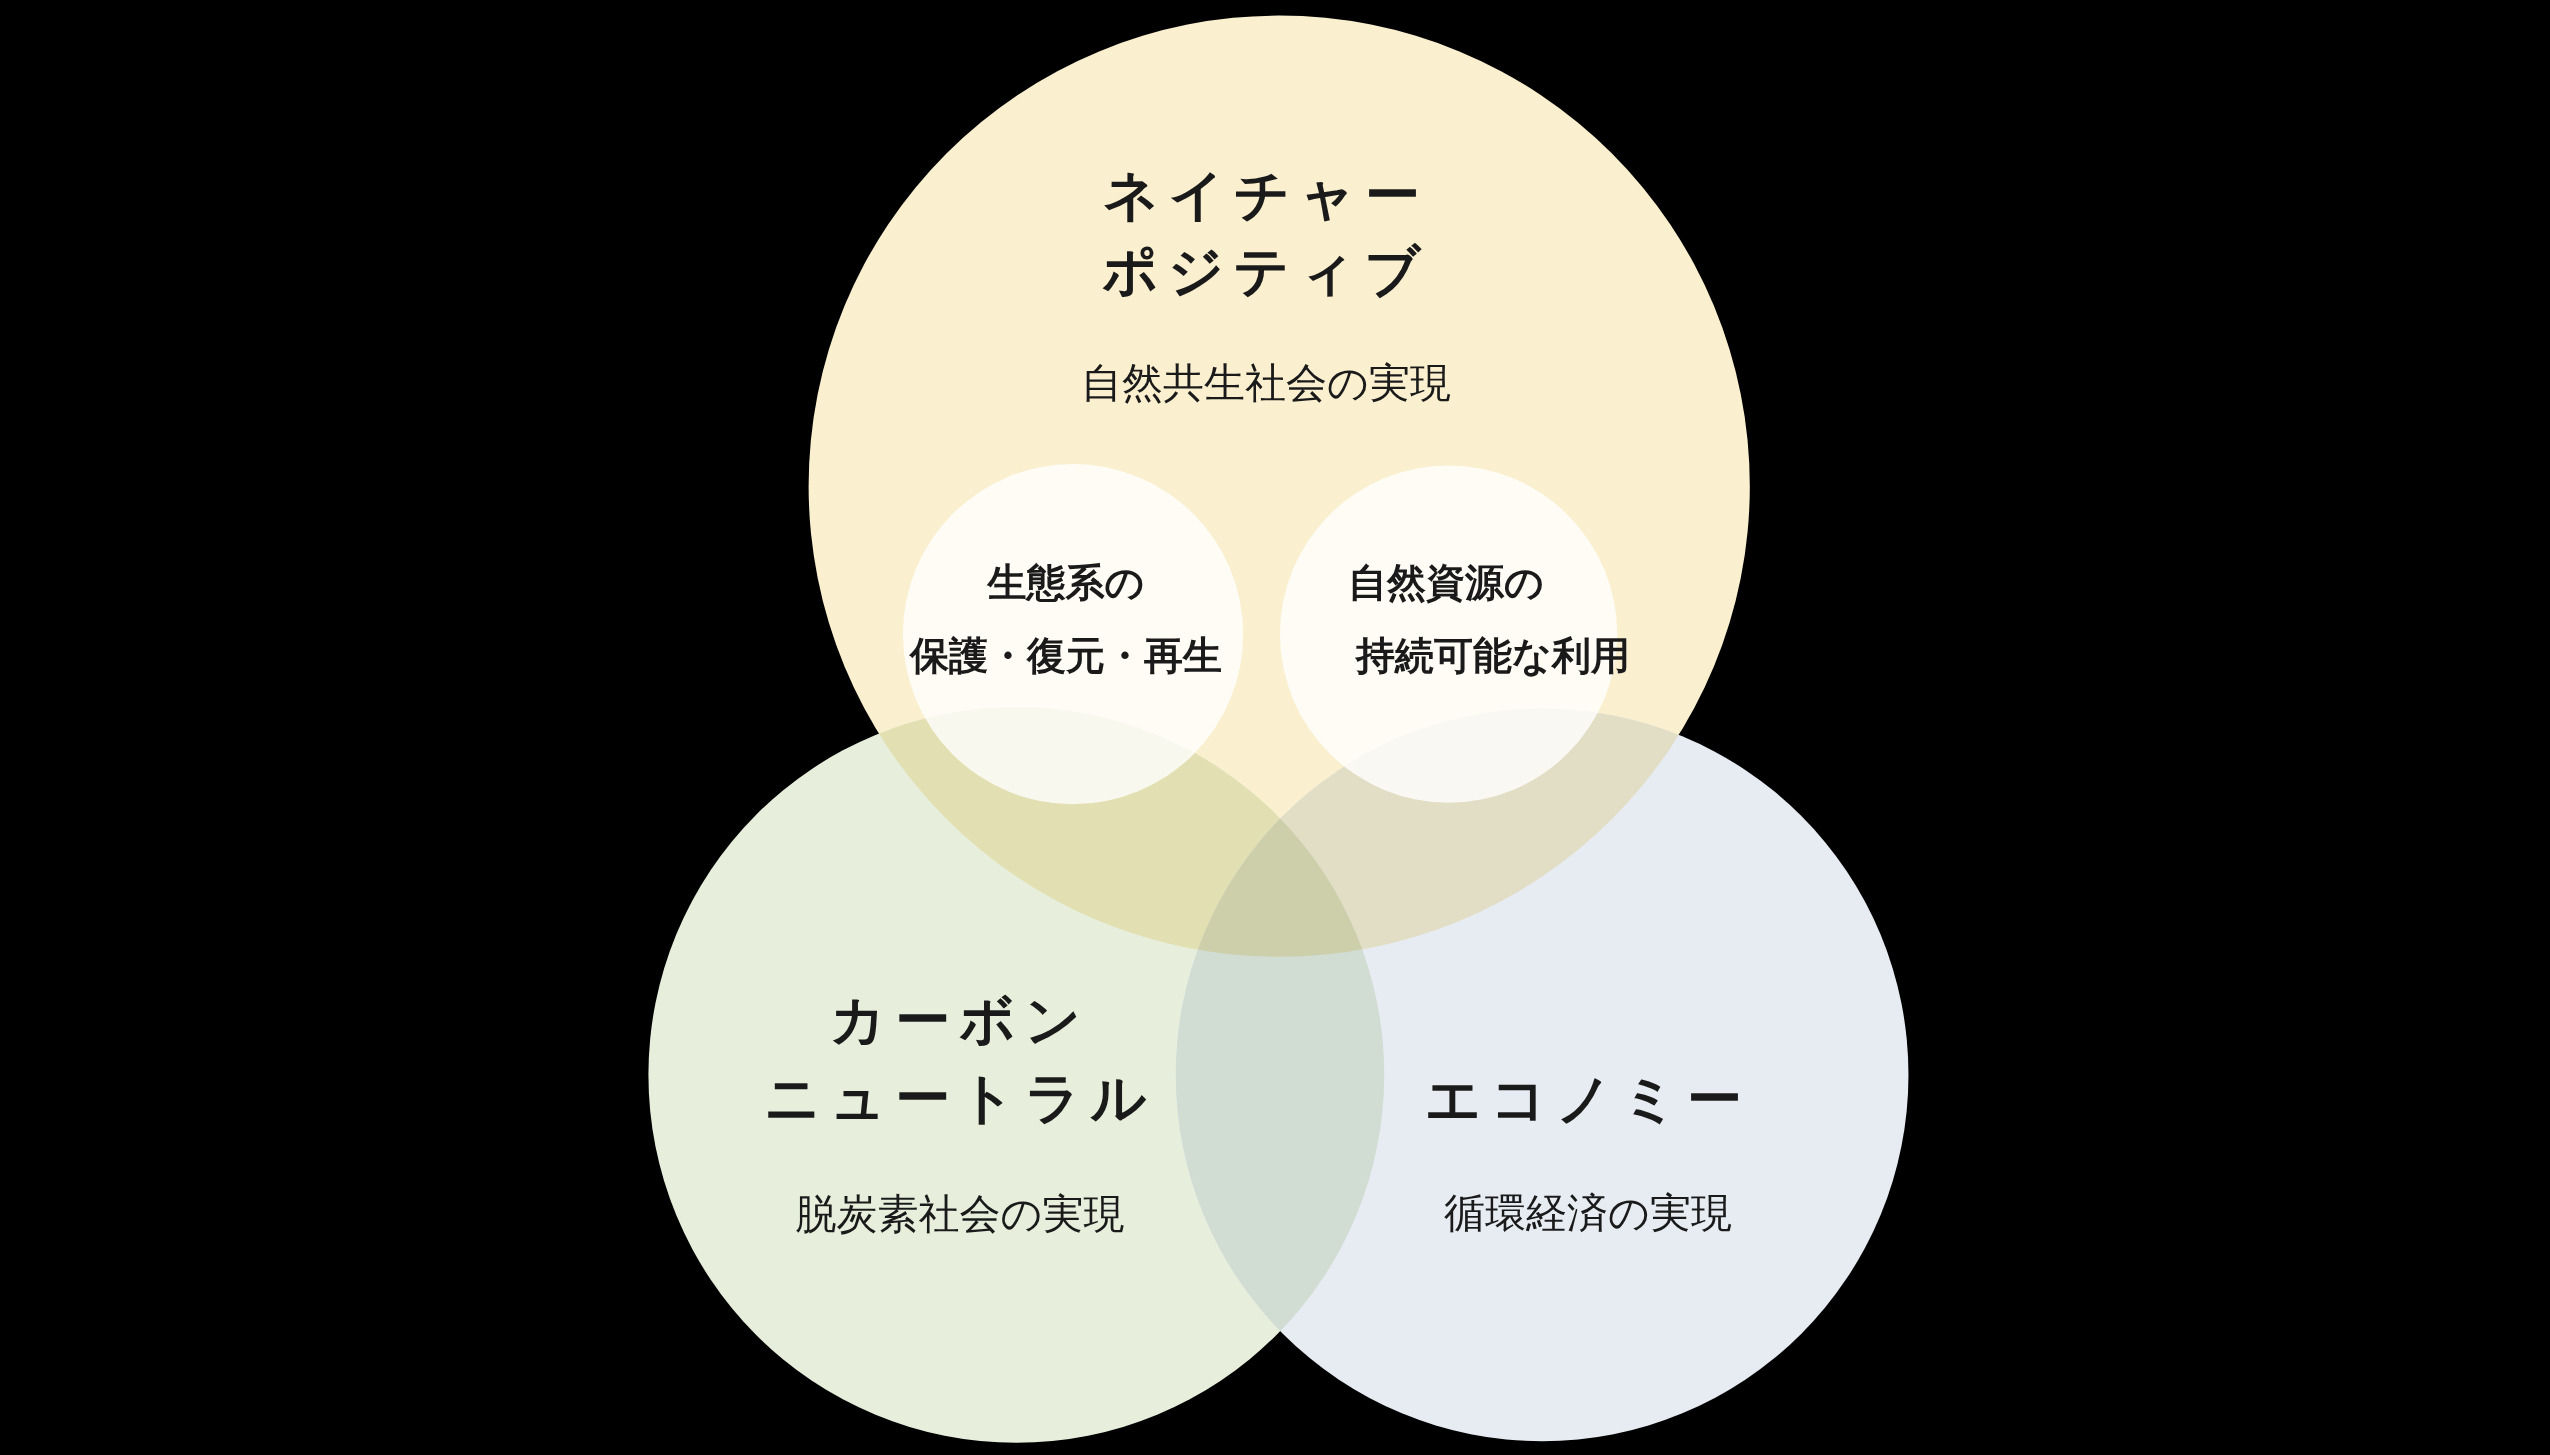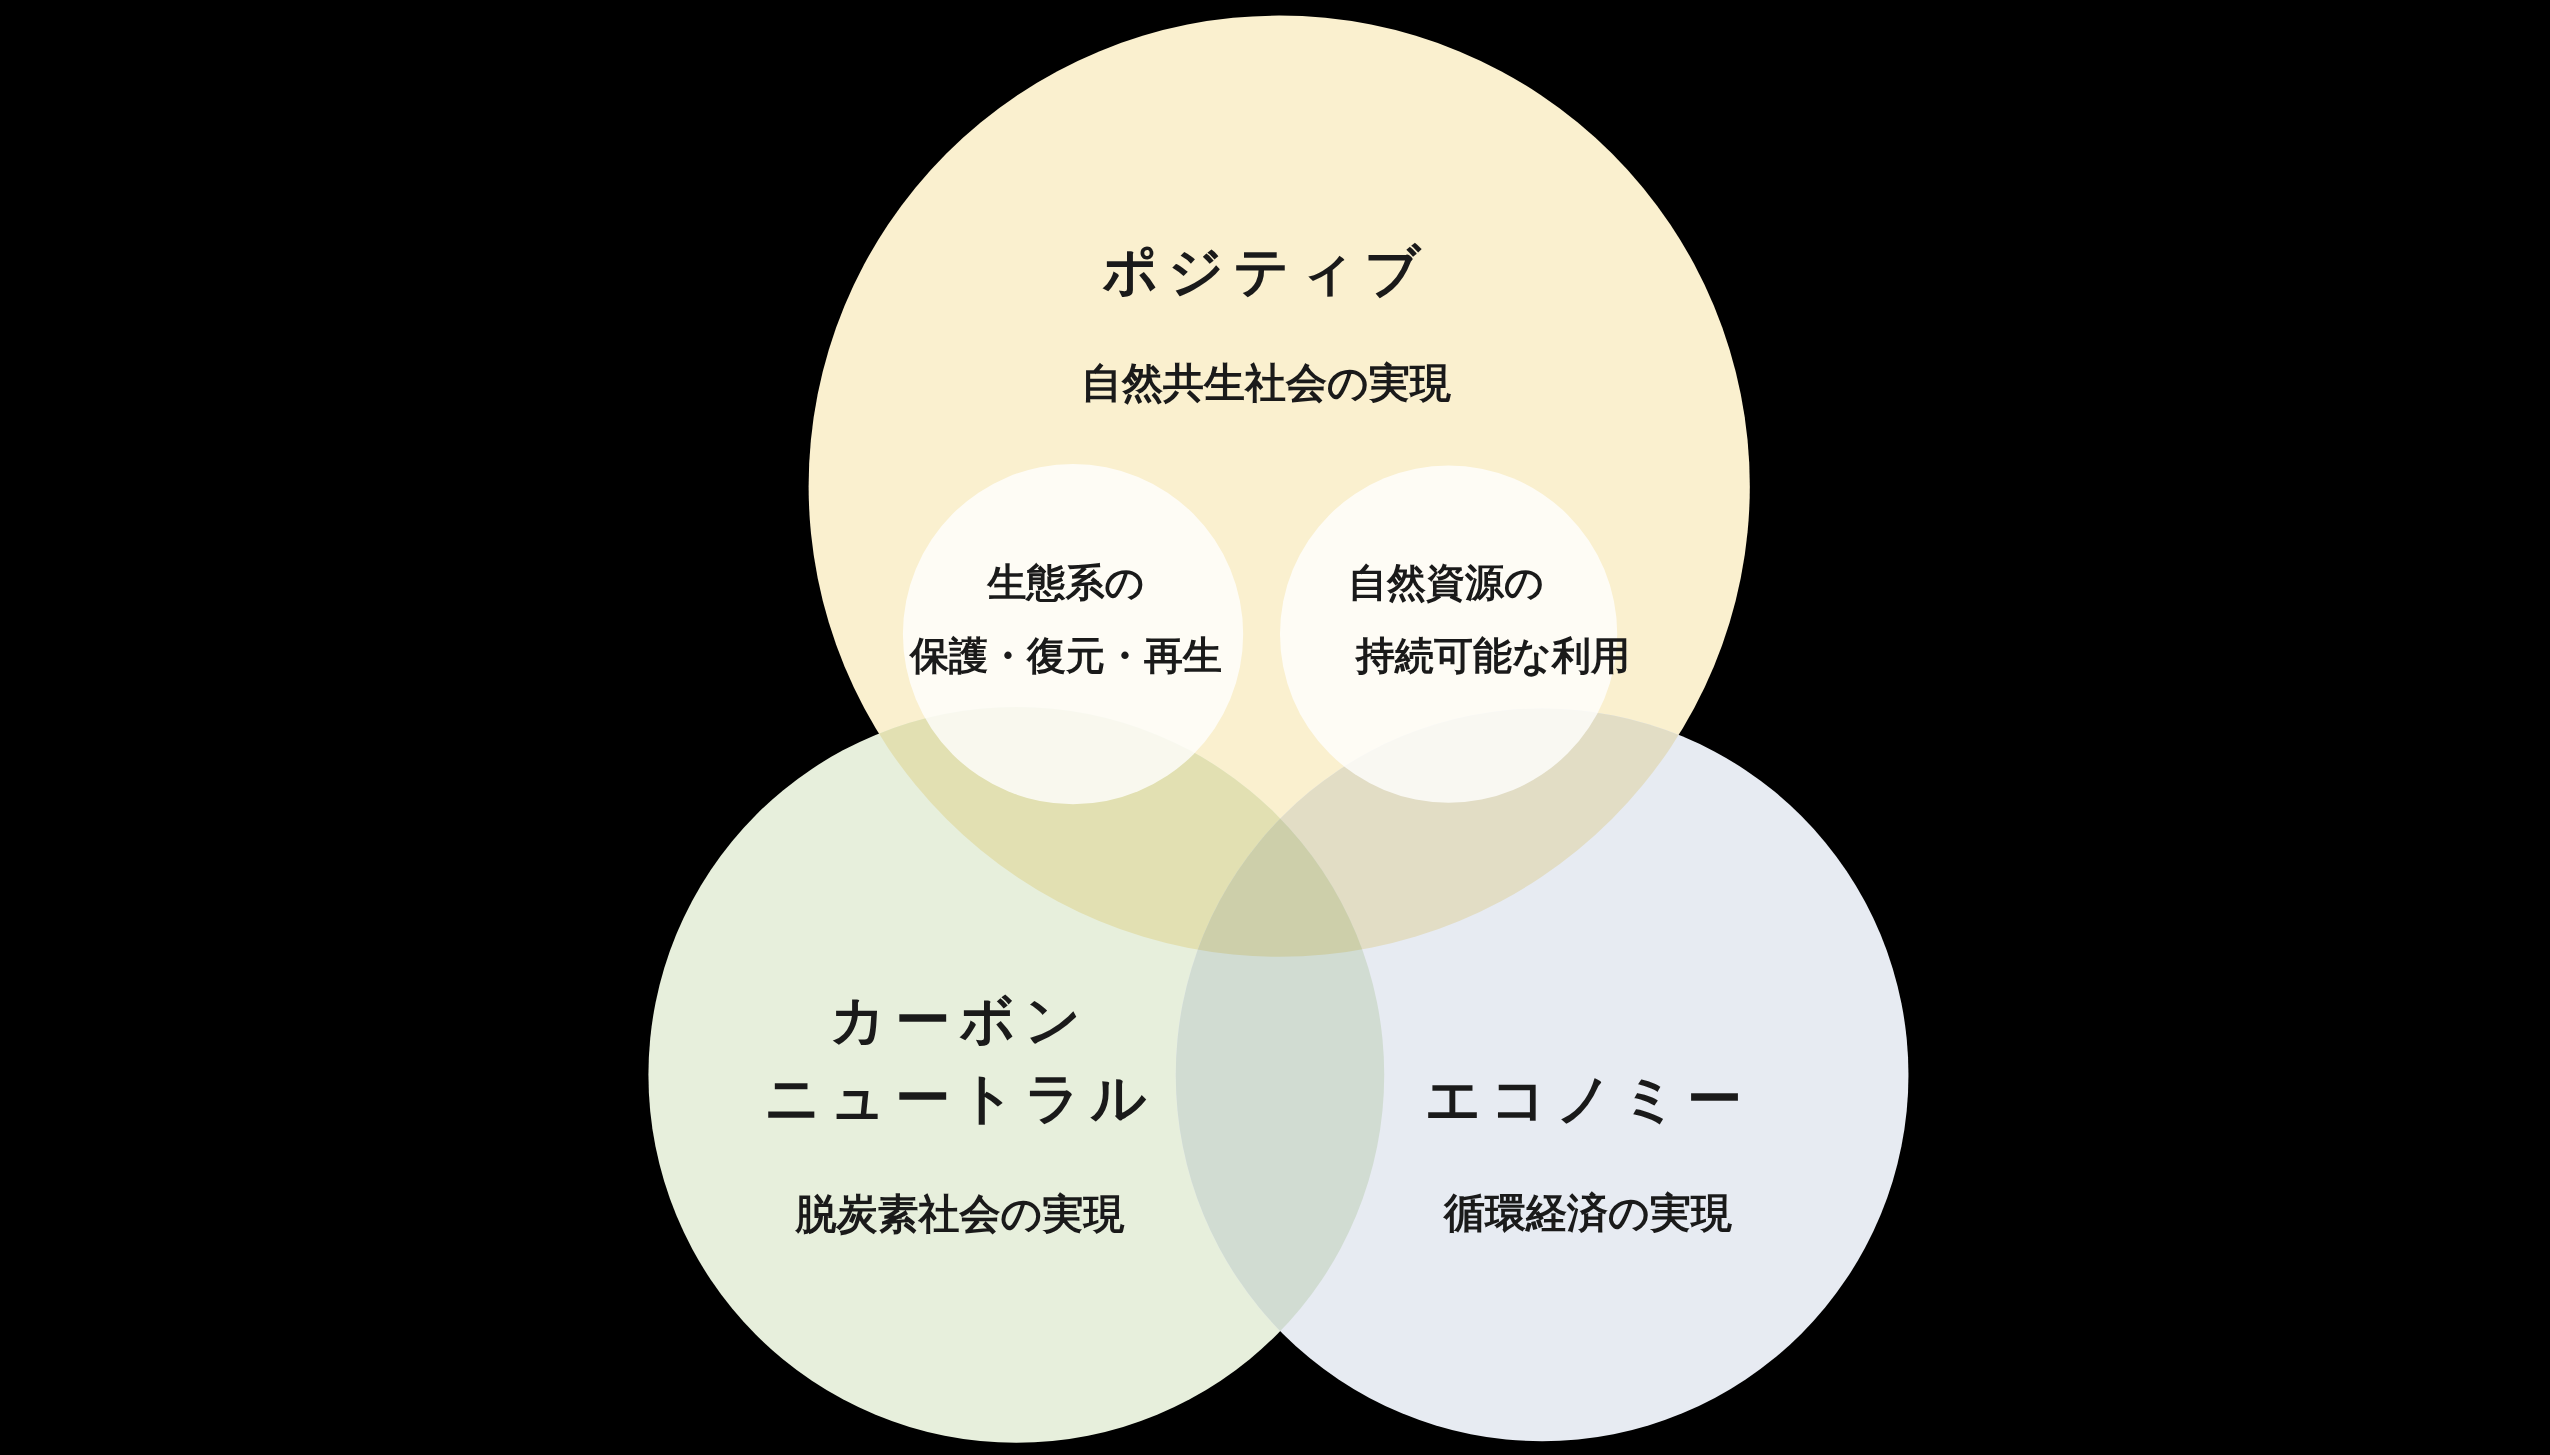--- a/index.html
+++ b/index.html
@@ -30,21 +30,21 @@
     text-align: center;
     line-height: 1;
   }
   .circle-title {
     font-size: 55px;
     font-weight: 700;
     letter-spacing: 9.2px;
   }
   .circle-subtitle {
     font-size: 41px;
-    font-weight: 700;
+    font-weight: 400;
     letter-spacing: 0px;
   }
   .inner-line {
     font-size: 39px;
     font-weight: 600;
     letter-spacing: 0px;
   }
 </style>
 </head>
 <body>
@@ -78,20 +78,21 @@
     <g clip-path="url(#clipCarbon)">
       <g clip-path="url(#clipCircular)">
         <circle cx="1669" cy="634" r="614" fill="#CDCFAA"></circle>
       </g>
     </g>
 
     <circle cx="1400" cy="827" r="222" fill="rgba(255,255,255,0.78)"></circle>
     <circle cx="1890" cy="827" r="220" fill="rgba(255,255,255,0.78)"></circle>
   </svg>
 
+  <div class="txt circle-title" style="left:1266px; top:195px;">ネイチャー</div>
   <div class="txt circle-title" style="left:1266px; top:271px;">ポジティブ</div>
   <div class="txt circle-subtitle" style="left:1266px; top:383px;">自然共生社会の実現</div>
 
   <div class="txt inner-line" style="left:1066px; top:582px;">生態系の</div>
   <div class="txt inner-line" style="left:1066px; top:655px;">保護・復元・再生</div>
 
   <div class="txt inner-line" style="left:1446px; top:582px;">自然資源の</div>
   <div class="txt inner-line" style="left:1446px; top:655px;margin-left:47px;">持続可能な利用</div>
 
   <div class="txt circle-title" style="left:960px; top:1020px;">カーボン</div>

